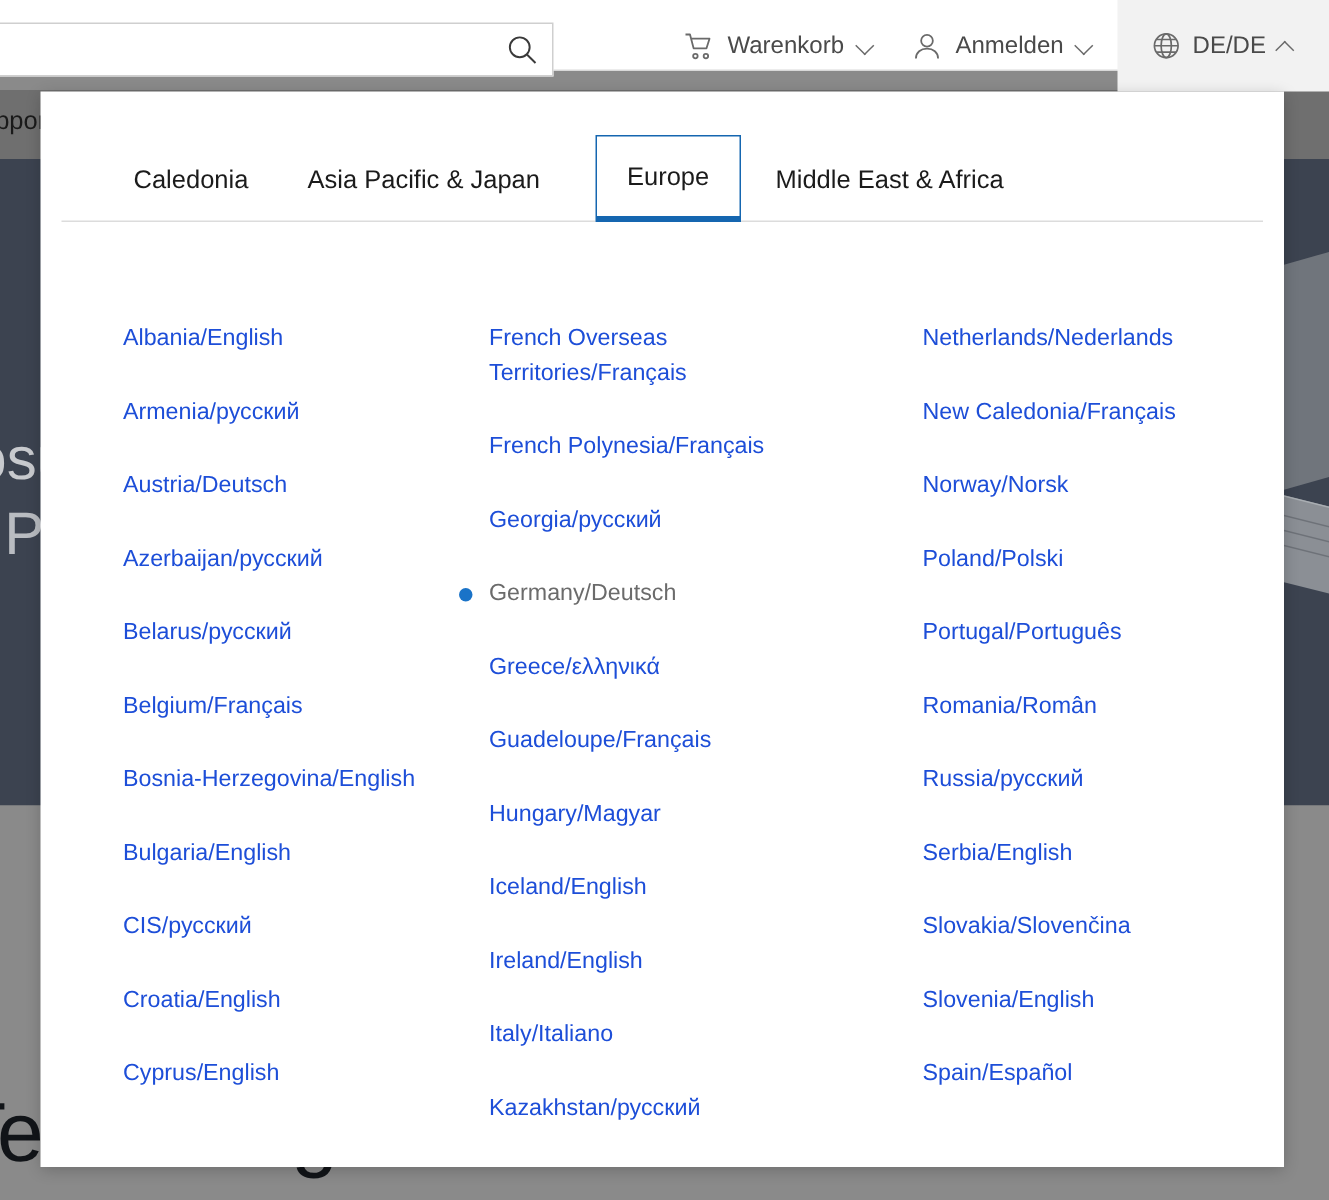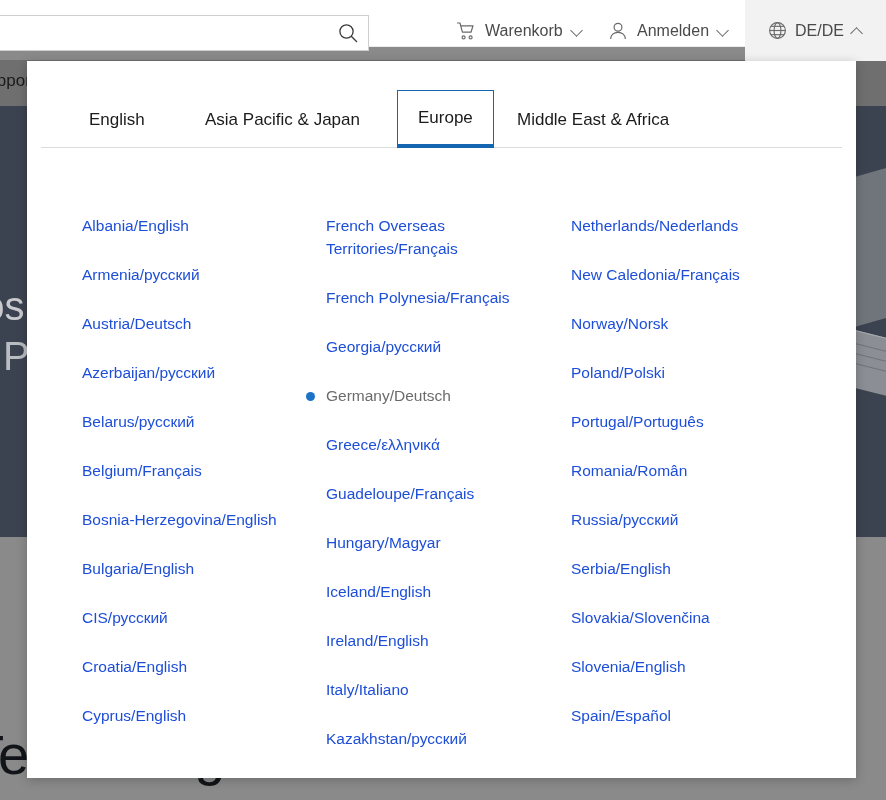--- a/index.html
+++ b/index.html
@@ -155,21 +155,21 @@
 
   .locale-item {
     position: relative;
     font-size: 15.5px;
     line-height: 23px;
     color: #1d4ed8;
     cursor: pointer;
     margin-bottom: 26px;
     max-width: 205px;
   }
-  #col-2 .locale-item { max-width: 215px; }
+  #col-2 .locale-item { max-width: 215px; margin-left: 44px; }
   .locale-item.selected { color: #6b6b6b; }
   .locale-item .dot {
     position: absolute; left: -20px; top: 8px;
     width: 9px; height: 9px; border-radius: 50%;
     background: #1a73c8;
   }
 </style>
 </head>
 <body>
 
@@ -236,21 +236,21 @@
     <span>DE/DE</span>
     <span class="caret up"></span>
   </div>
 </div>
 
 <div id="locale-panel">
 
   <div id="tabs">
     <div id="tabs-rule"></div>
     <div class="tab" id="tab-0">
-      <span>English</span>
+      <span>Caledonia</span>
     </div>
     <div class="tab" id="tab-1">
       <span>Asia Pacific &amp; Japan</span>
     </div>
     <div class="tab active" id="tab-2">
       <span>Europe</span>
     </div>
     <div class="tab" id="tab-3">
       <span>Middle East &amp; Africa</span>
     </div>

